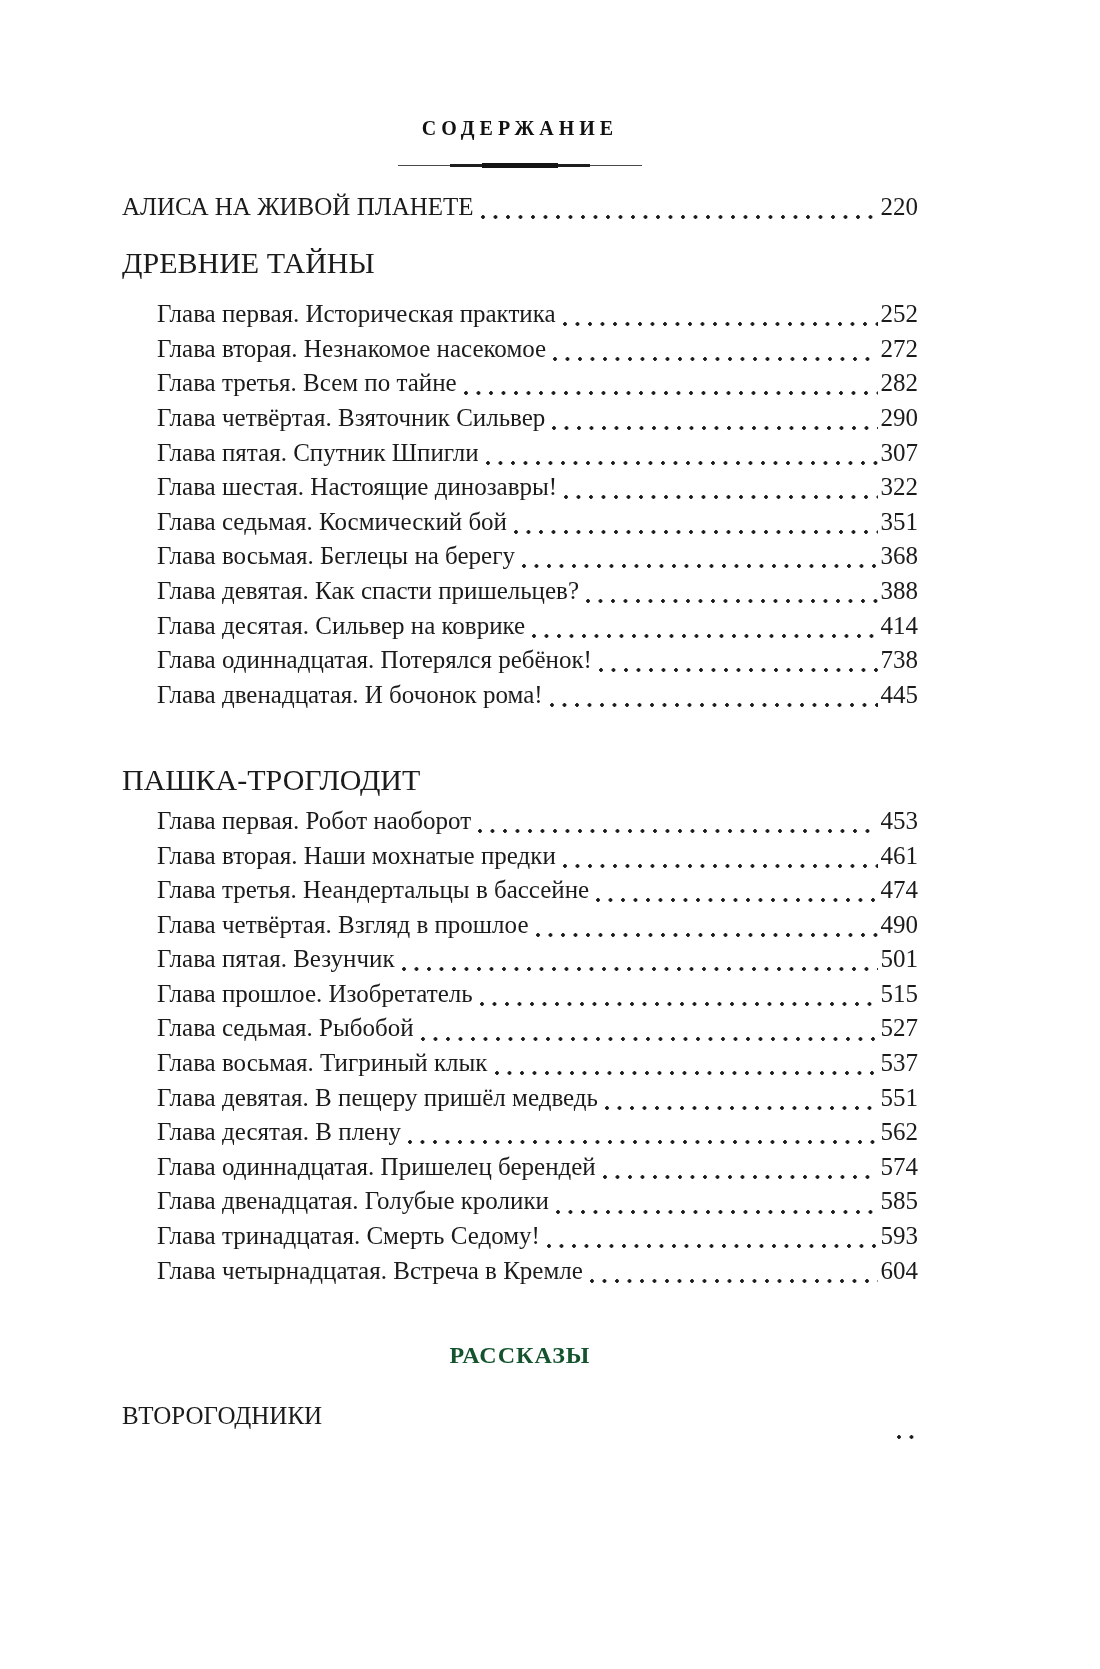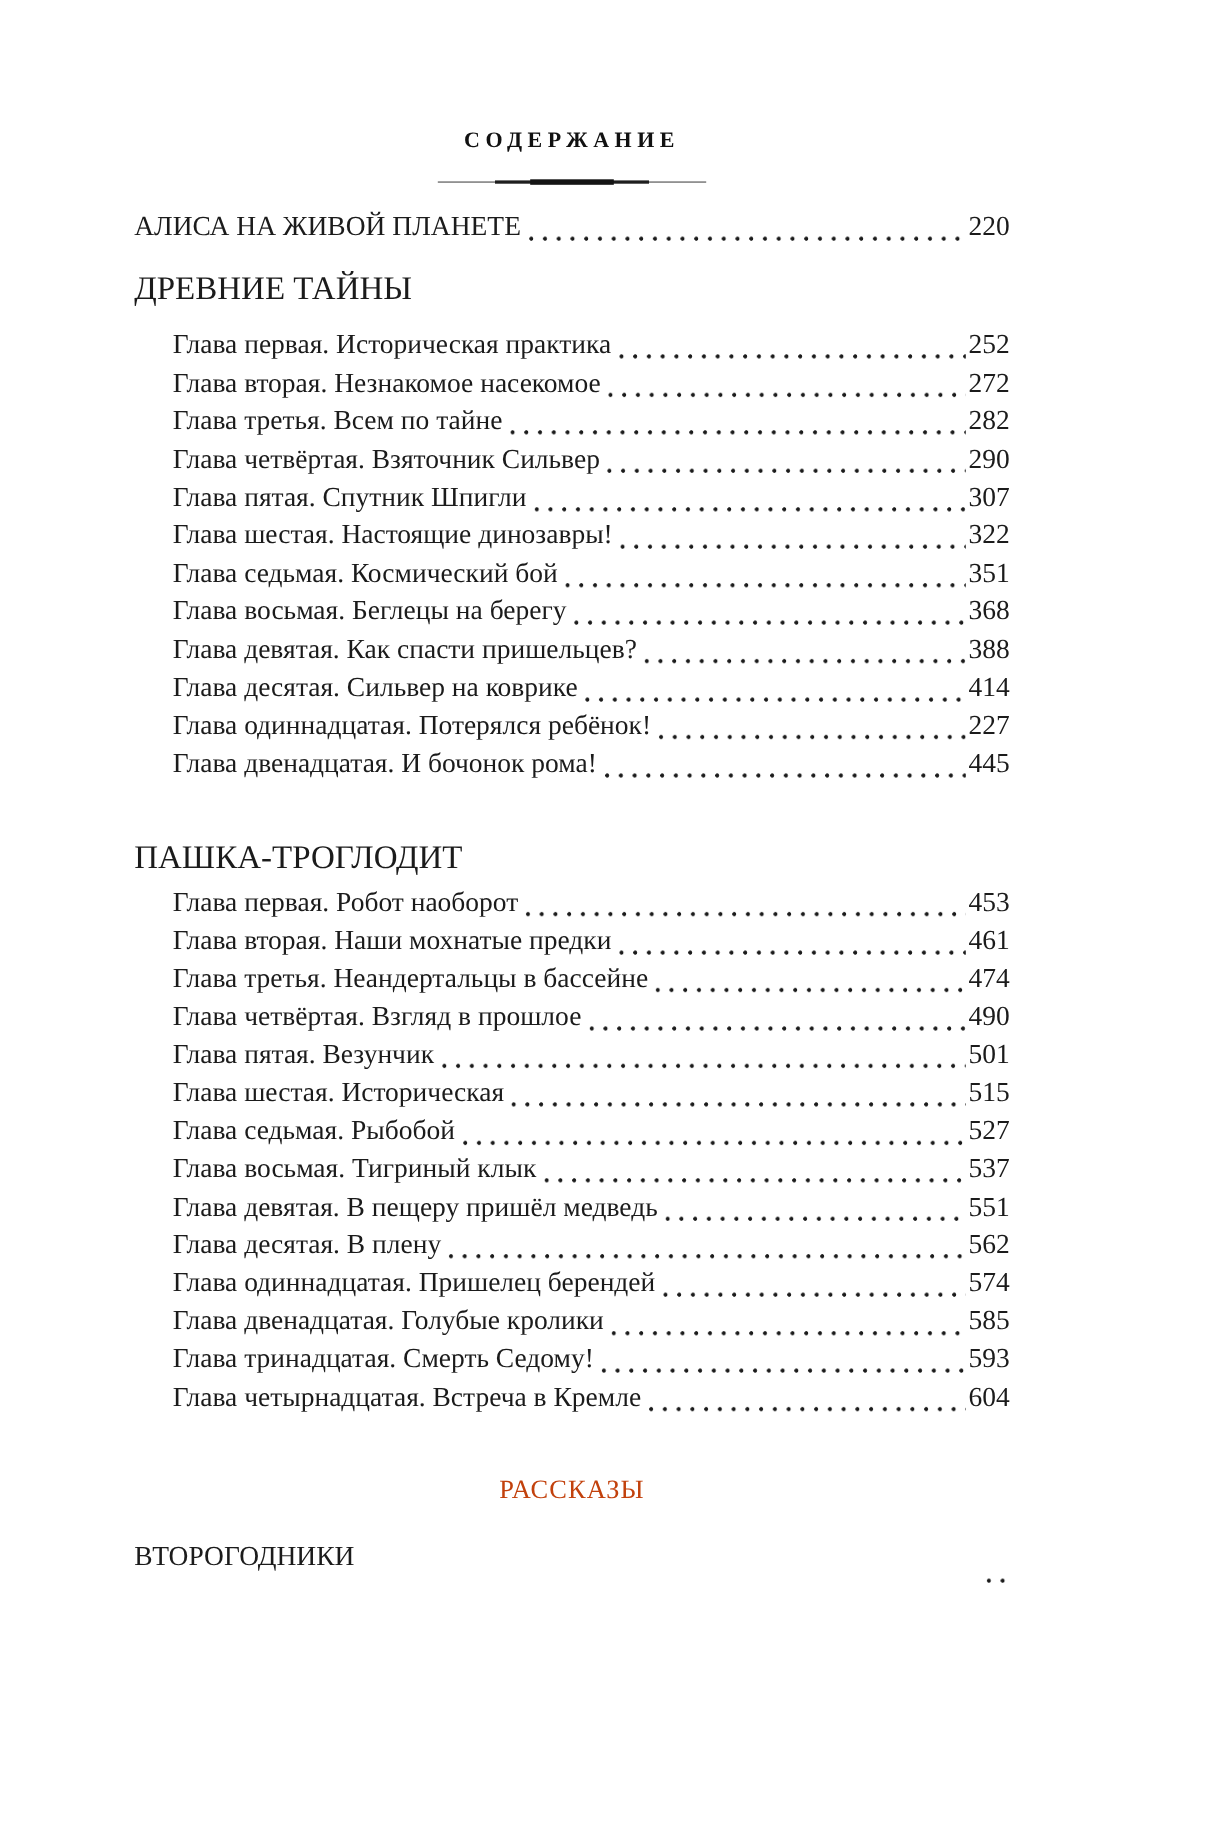--- a/index.html
+++ b/index.html
@@ -77,24 +77,24 @@
     font-size: 30px;
     line-height: 34.6px;
   }
   .chapters { margin-top: 17px; }
   .group + .group .chapters { margin-top: 6px; }
   .chapter { padding-left: 35px; }
   .stories-heading {
     margin-top: 53px;
     text-align: center;
     font-size: 24px;
-    font-weight: normal;
+    font-weight: bold;
     line-height: 28px;
     letter-spacing: 1px;
-    color: #c2410c;
+    color: #14532d;
   }
   .toc-row.tall { line-height: 38px; }
   .toc-row.tall .leader { margin-bottom: 7px; }
   .stories-heading + .toc-row.tall { margin-top: 28px; flex-direction: column; }
   .footer {
     position: absolute;
     top: 1500px;
     left: 0;
     width: 100%;
     text-align: center;
@@ -170,21 +170,21 @@
               <span class="page-num">388</span>
             </div>
             <div class="toc-row chapter">
               <span class="title">Глава десятая. Сильвер на коврике</span>
               <span class="leader"></span>
               <span class="page-num">414</span>
             </div>
             <div class="toc-row chapter">
               <span class="title">Глава одиннадцатая. Потерялся ребёнок!</span>
               <span class="leader"></span>
-              <span class="page-num">227</span>
+              <span class="page-num">738</span>
             </div>
             <div class="toc-row chapter">
               <span class="title">Глава двенадцатая. И бочонок рома!</span>
               <span class="leader"></span>
               <span class="page-num">445</span>
             </div>
           </div>
         </div>
         <div class="group">
           <div class="group-heading">ПАШКА-ТРОГЛОДИТ</div>
@@ -208,21 +208,21 @@
               <span class="title">Глава четвёртая. Взгляд в прошлое</span>
               <span class="leader"></span>
               <span class="page-num">490</span>
             </div>
             <div class="toc-row chapter">
               <span class="title">Глава пятая. Везунчик</span>
               <span class="leader"></span>
               <span class="page-num">501</span>
             </div>
             <div class="toc-row chapter">
-              <span class="title">Глава шестая. Историческая</span>
+              <span class="title">Глава прошлое. Изобретатель</span>
               <span class="leader"></span>
               <span class="page-num">515</span>
             </div>
             <div class="toc-row chapter">
               <span class="title">Глава седьмая. Рыбобой</span>
               <span class="leader"></span>
               <span class="page-num">527</span>
             </div>
             <div class="toc-row chapter">
               <span class="title">Глава восьмая. Тигриный клык</span>

